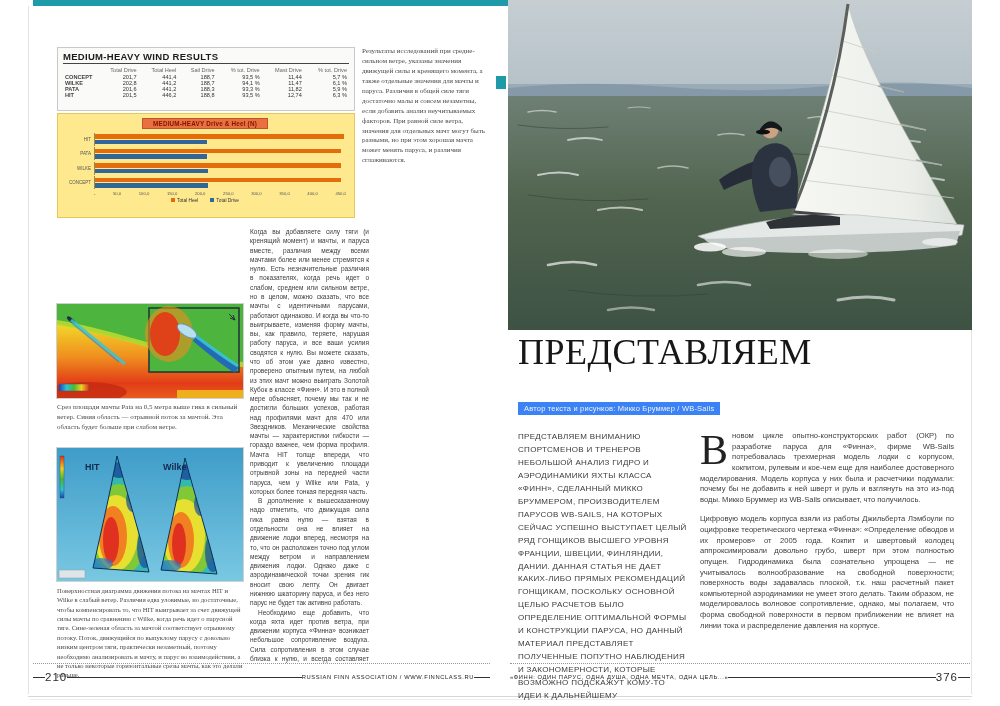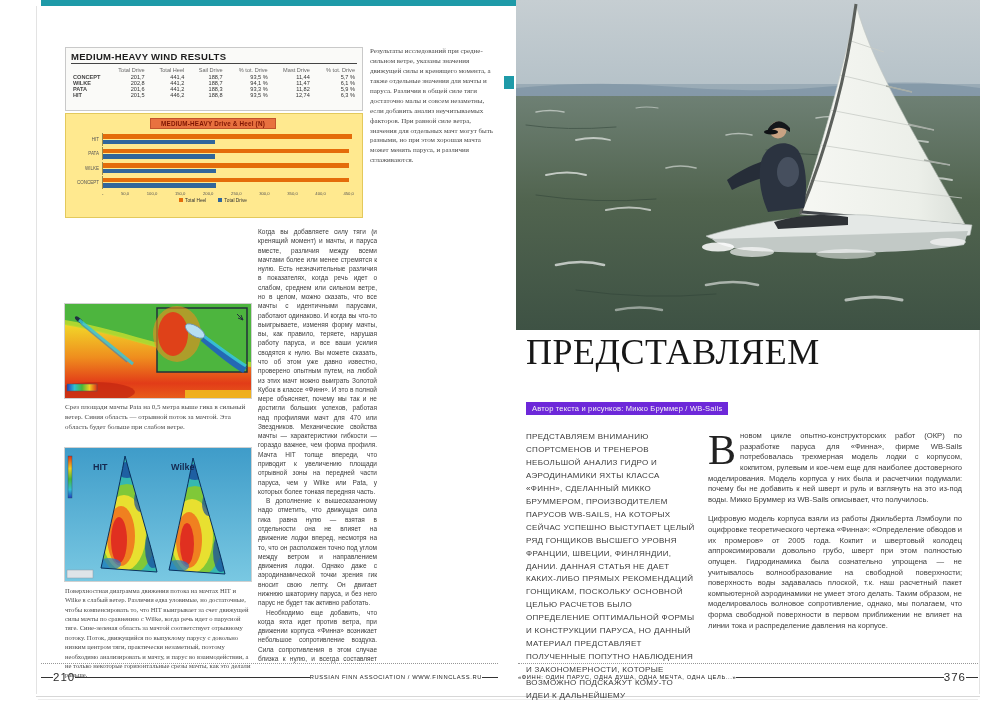--- a/index.html
+++ b/index.html
@@ -1,20 +1,20 @@
 <!DOCTYPE html>
 <html><head>
 <meta charset="utf-8">
 <style>
   html,body{margin:0;padding:0;}
   body{
     width:1000px;height:706px;position:relative;background:#ffffff;
     font-family:"Liberation Sans",sans-serif;color:#3d3d3d;overflow:hidden;
   }
-  .abs{position:absolute;margin-left:8px;}
+  .abs{position:absolute;}
   
   .edge-v{width:1px;background:#e3e3e3;top:6px;height:688px;}
   .edge-b1{left:28px;top:696px;width:944px;height:1px;background:#d7d7d7;}
   .edge-b2{left:30px;top:699px;width:940px;height:1px;background:#ededed;}
   
   .tealbar{left:33px;top:0;width:475px;height:6px;}
   .tealsq{left:496px;top:76px;width:10px;height:13px;}
   
   .tablebox{left:57px;top:47px;width:298px;height:64px;background:#fafaf8;border:1px solid #c9c9c9;box-sizing:border-box;padding:3px 5px 2px 5px;}
   .tablebox h2{margin:0 0 2px 0;font-size:9.5px;letter-spacing:.3px;color:#1c1c1c;border-bottom:1.5px solid #444;padding-bottom:1px;}
@@ -42,21 +42,21 @@
   .col-left{left:57px;top:227px;width:189px;}
   .col-mid{left:250px;top:227px;width:119px;height:437px;font-size:6.5px;line-height:1.43;overflow:hidden;}
   .fig{left:57px;width:186px;box-shadow:0 0 0 1px #d0d0d0;}
   .fig1{top:304px;height:94px;}
   .fig2{top:448px;height:133px;}
   .cap1{left:57px;top:403px;width:186px;}
   .cap2{left:57px;top:586px;width:186px;font-size:6.6px;}
   
   .photo{left:508px;top:0;width:464px;height:330px;}
   .art-title{left:518px;top:334px;width:440px;font-family:"Liberation Serif",serif;font-size:36px;line-height:1.0;letter-spacing:.5px;color:#171717;}
-  .byline{left:518px;top:402px;background:#6d28d9;color:#f2f2f2;font-size:7.5px;padding:2px 6px;letter-spacing:.2px;}
+  .byline{left:518px;top:402px;background:#3b82f6;color:#f2f2f2;font-size:7.5px;padding:2px 6px;letter-spacing:.2px;}
   .lead-col{left:518px;top:431px;width:169px;font-size:8px;line-height:1.62;letter-spacing:.3px;color:#3a3a3a;text-transform:uppercase;}
   .col2{left:700px;top:431px;width:254px;font-size:7.6px;line-height:1.4;text-align:justify;color:#3d3d3d;}
   .col2 p{margin:0;}
   .col2 p + p{margin-top:9px;}
   .dropcap{float:left;font-family:"Liberation Serif",serif;font-size:42px;line-height:.82;padding:2px 4px 0 0;color:#222;}
   
   .dotted{border-top:1px dotted #979797;height:0;top:663px;}
   .dl{left:33px;width:457px;} .dr{left:510px;width:460px;}
   .footer{top:671px;display:flex;align-items:center;gap:0;color:#2e2e2e;}
   .fl{left:33px;width:457px;} .fr{left:510px;width:460px;}

